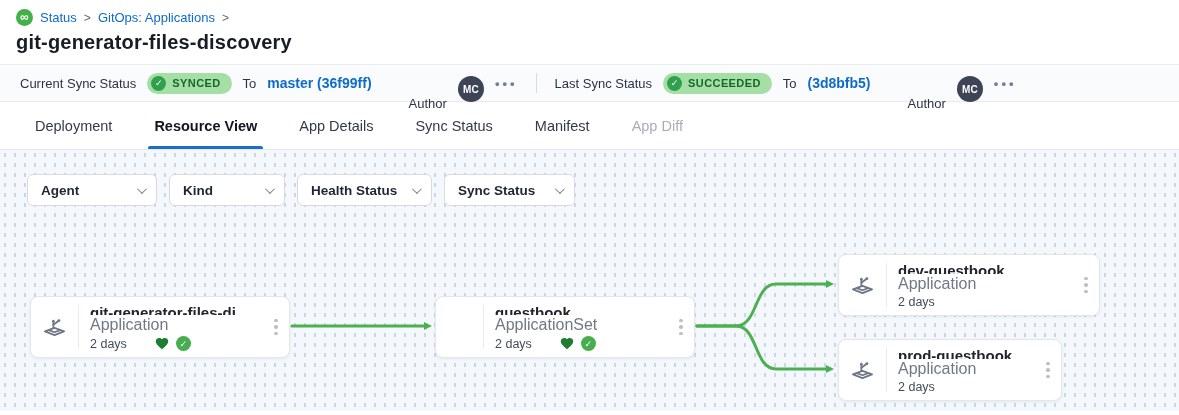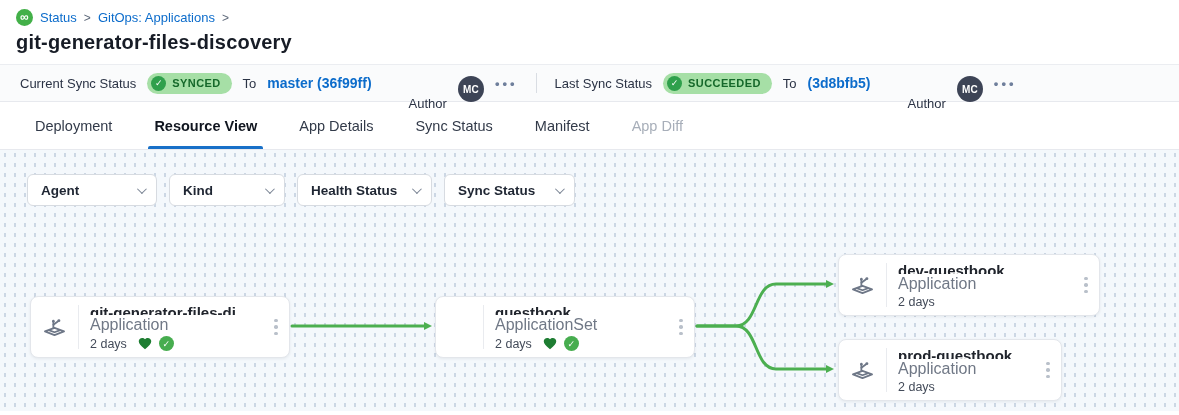--- a/index.html
+++ b/index.html
@@ -70,21 +70,21 @@
   .n3 { left: 838px; top: 104px; width: 262px; }
   .n4 { left: 838px; top: 189px; width: 224px; }
   .node-icon-col { width: 47px; display: flex; align-items: center; justify-content: center; }
   .node-vdiv { width: 1px; background: #e9ebef; margin: 8px 0; }
   .node-body { flex: 1; min-width: 0; padding: 7px 4px 6px 11px; display: flex;
                flex-direction: column; justify-content: center; gap: 1px; }
   .node-title { font-size: 15px; font-weight: 600; color: #20242c; white-space: nowrap;
                 overflow: hidden; text-overflow: ellipsis; }
   .node-kind { font-size: 16px; color: #707886; }
   .node-meta { display: flex; align-items: center; gap: 6px; font-size: 12.5px; color: #434b59; margin-top: 1px; }
-  .node-meta .age { margin-right: 4px; }
+  .node-meta .age { margin-right: 21px; }
   .hcheck { width: 15px; height: 15px; border-radius: 50%; background: #47ad4f; color: #fff;
             font-size: 9px; display: inline-flex; align-items: center; justify-content: center; }
   .kebab { width: 26px; display: flex; flex-direction: column; align-items: center;
            justify-content: center; gap: 3px; cursor: pointer; }
   .kebab i { width: 3.5px; height: 3.5px; border-radius: 50%; background: #b9c0ca; }
 </style>
 </head>
 <body>
 
 <div class="app">

